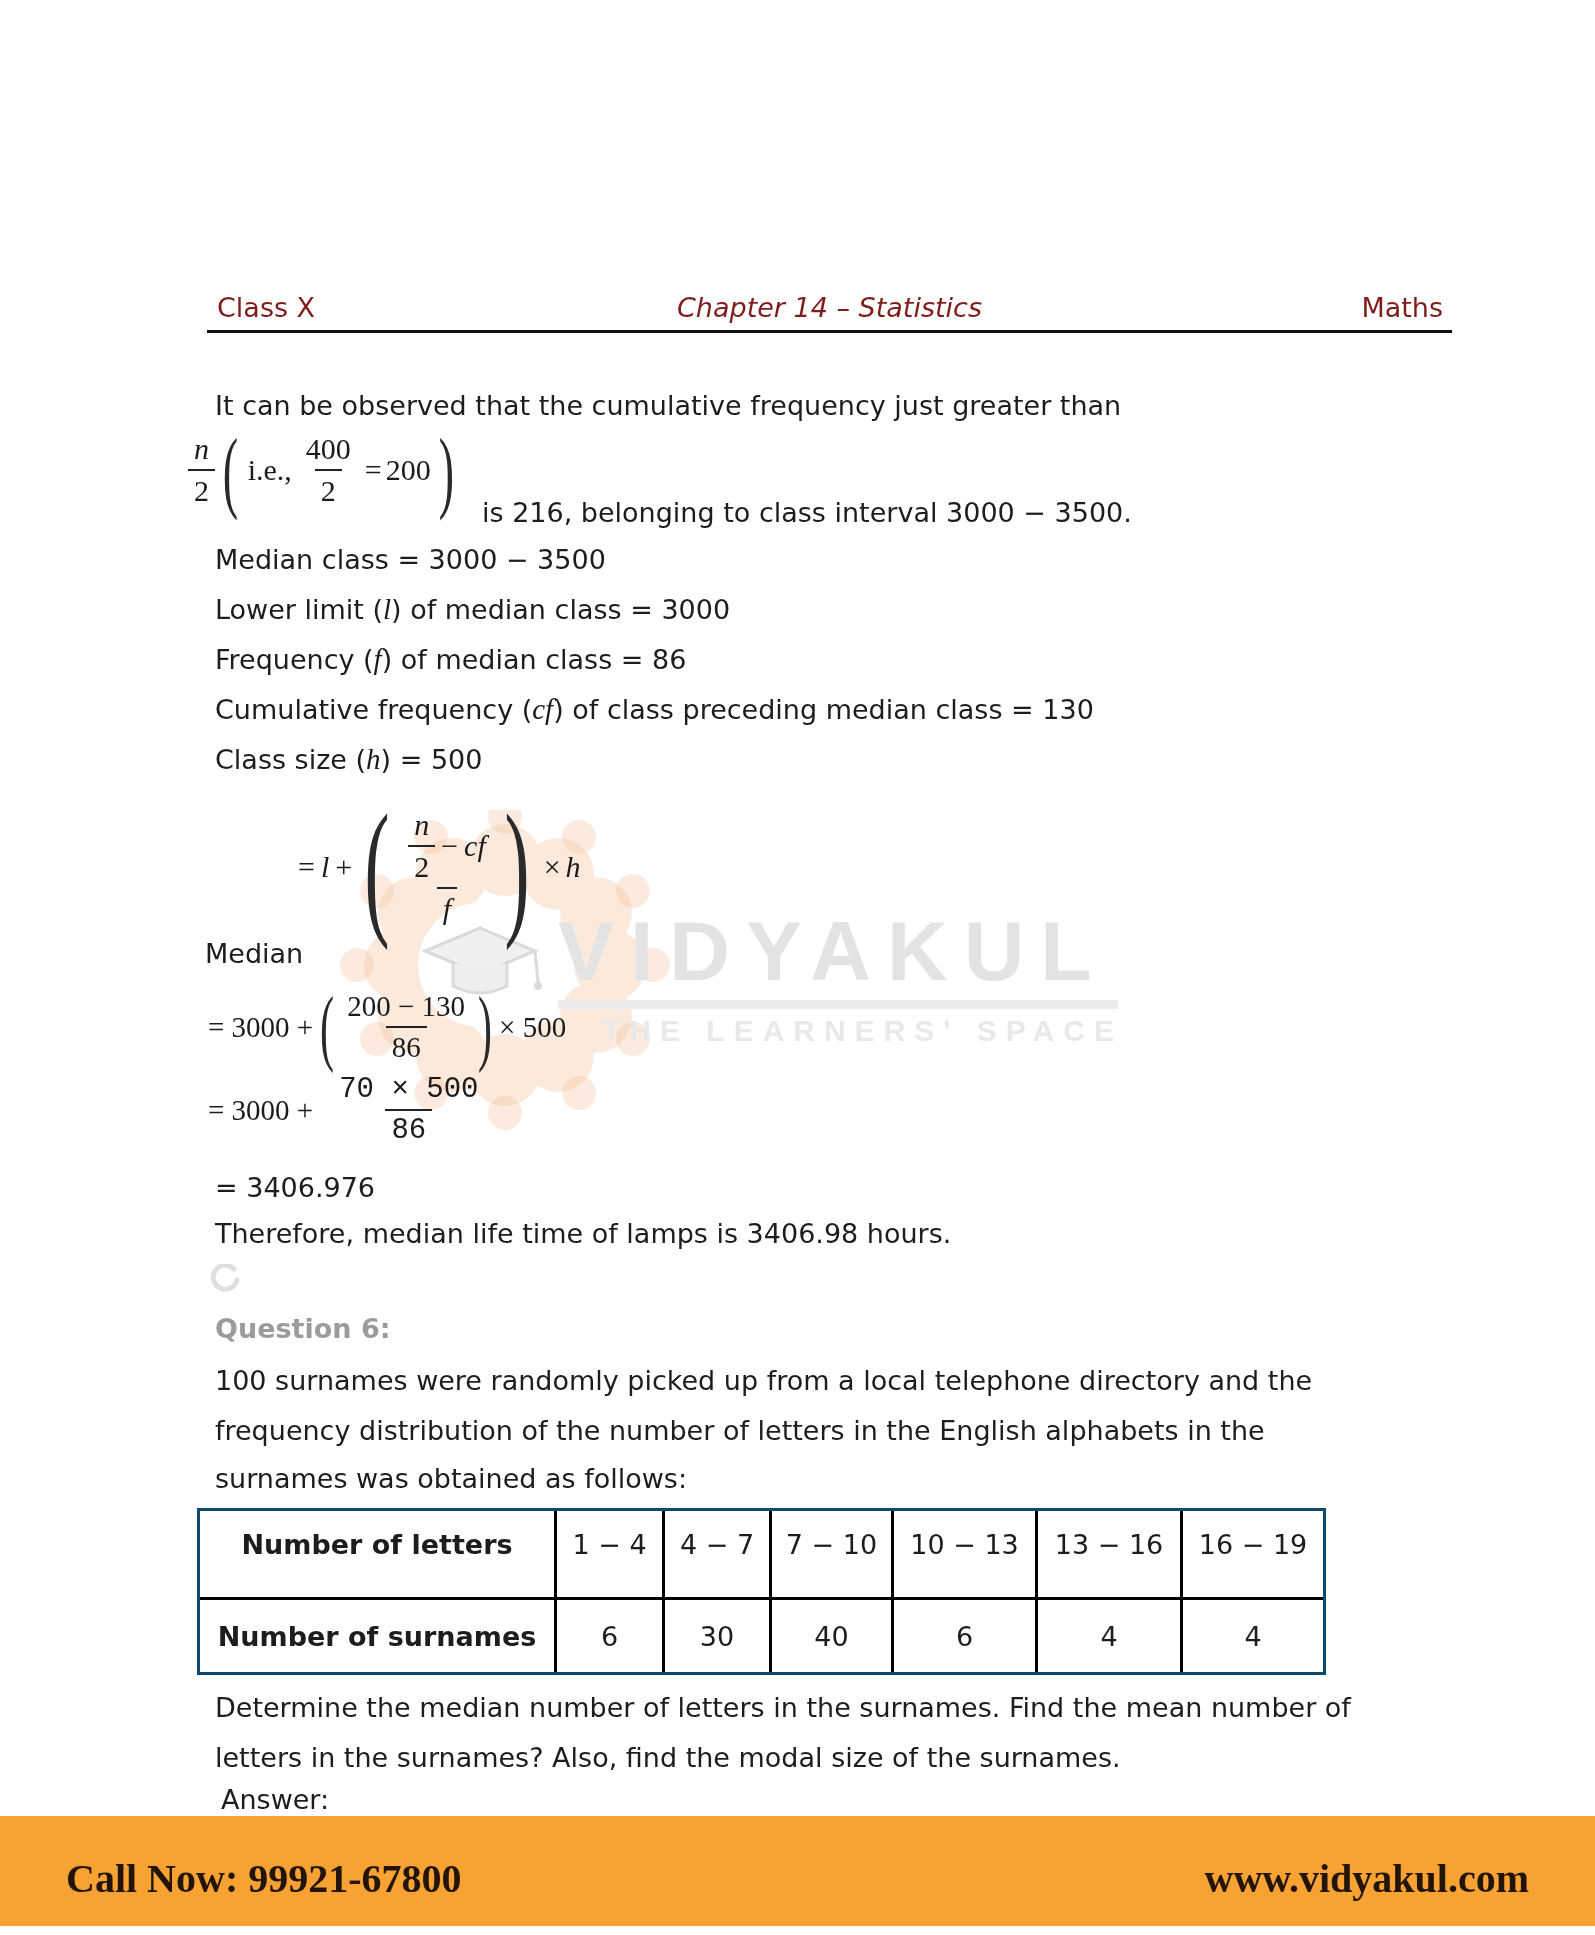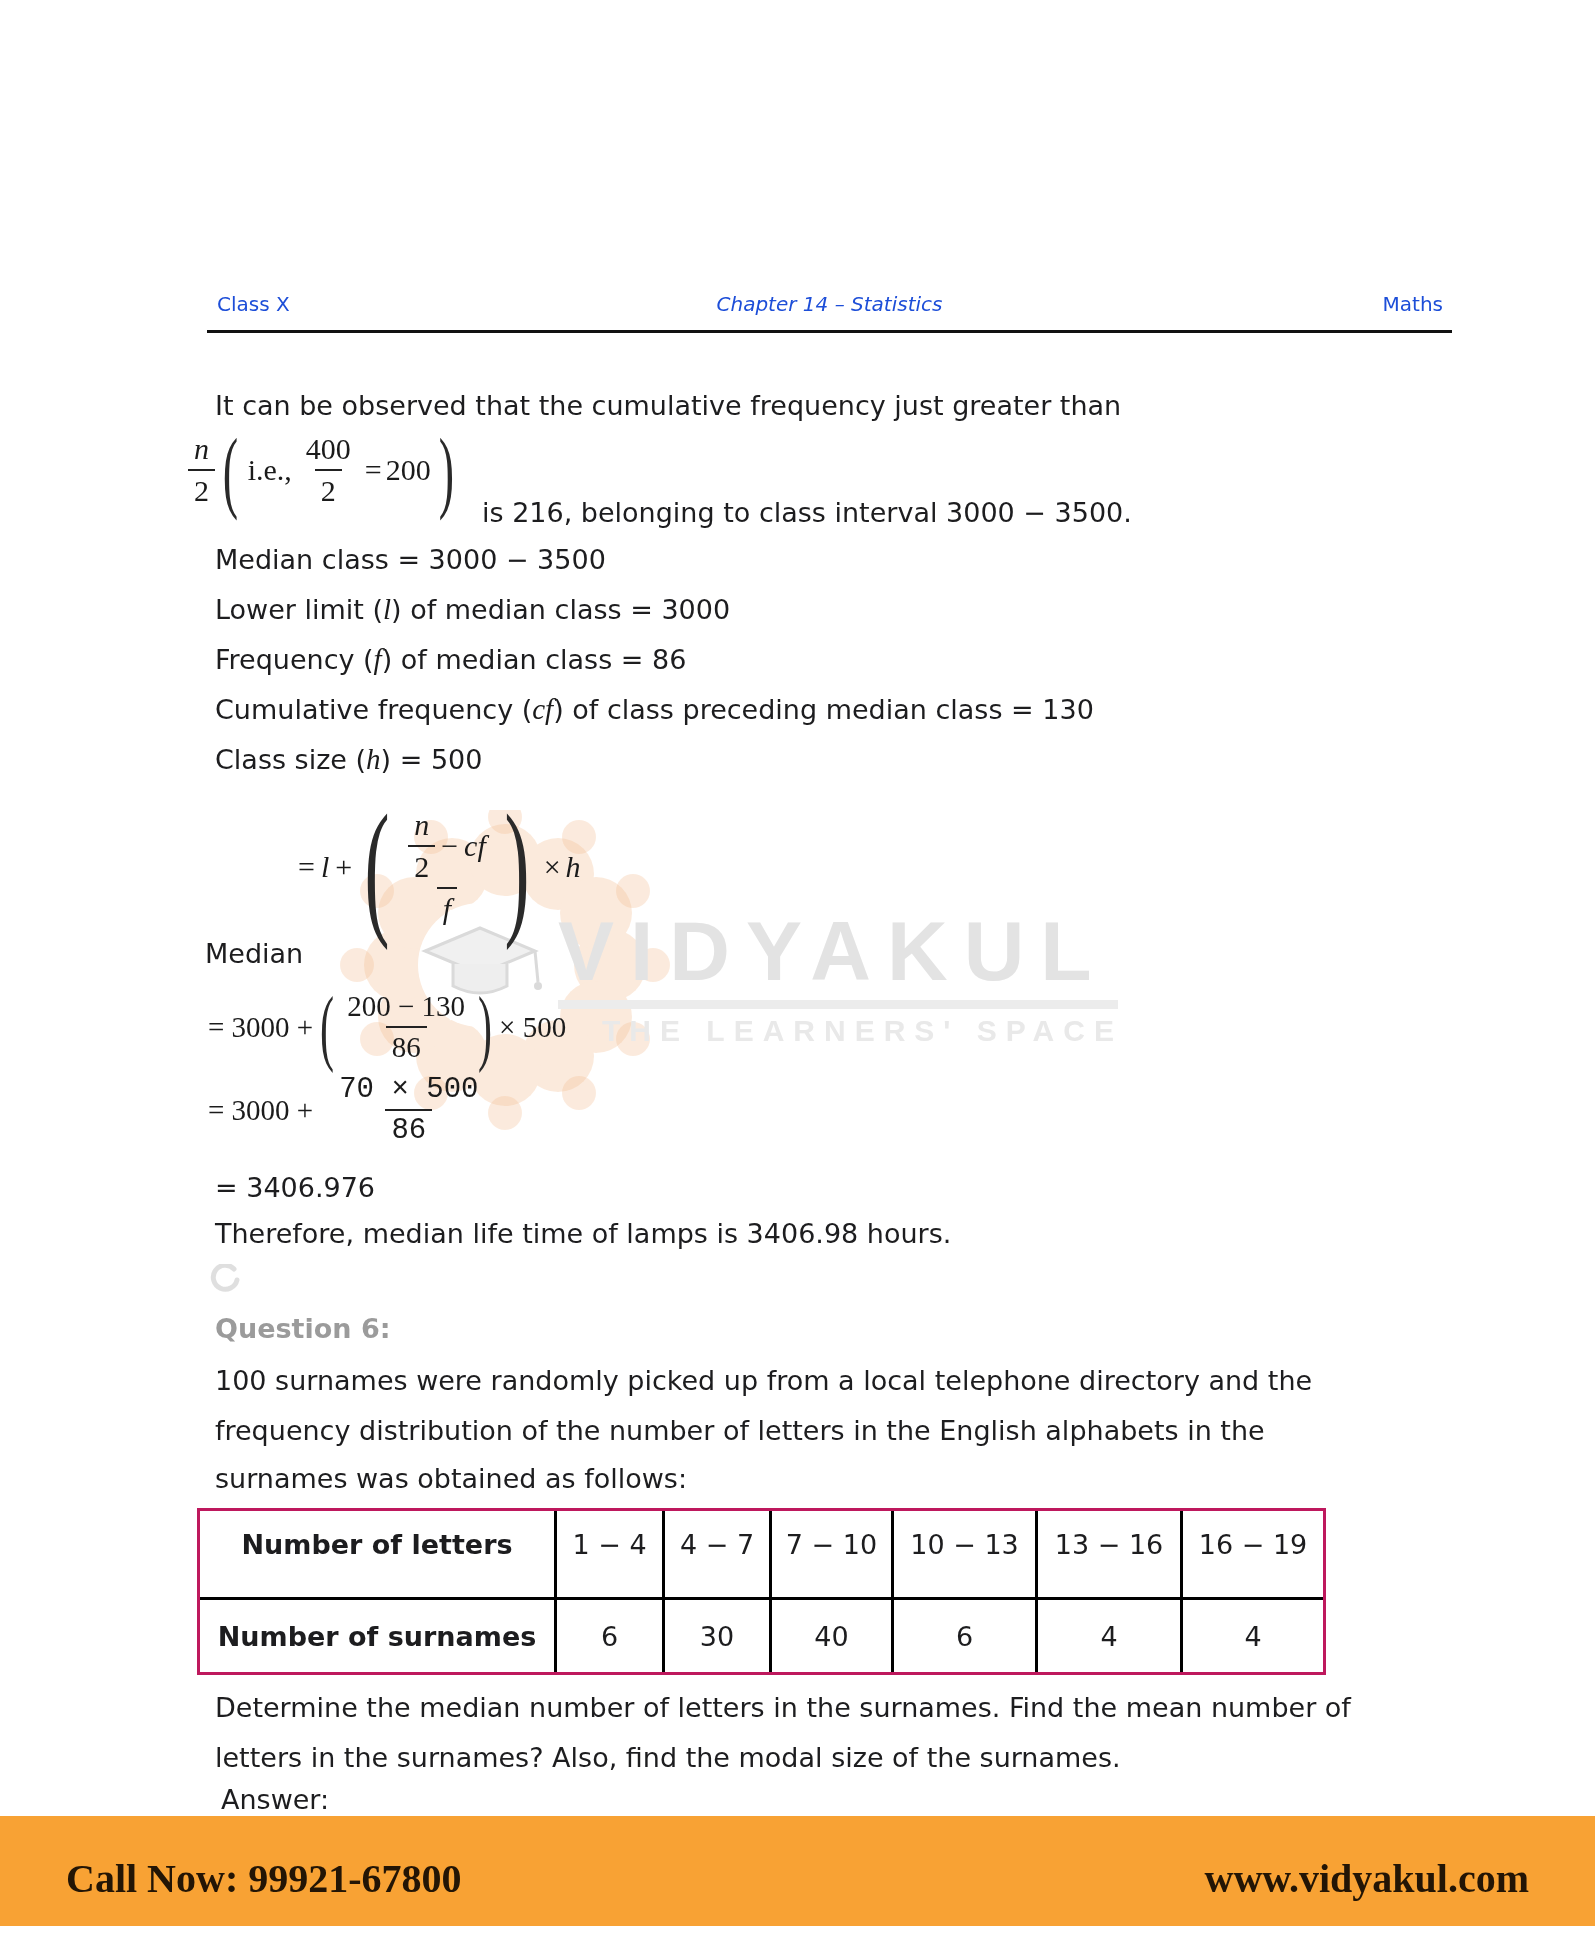--- a/index.html
+++ b/index.html
@@ -4,41 +4,41 @@
 <style>
   html,body { margin:0; padding:0; background:#fff; }
   .page {
     position:relative; width:1595px; height:1935px;
     background:#ffffff; overflow:hidden;
     font-family:"DejaVu Sans", sans-serif; color:#1d1d1f;
   }
   .abs { position:absolute; }
   .bodytext { font-size:27px; line-height:32px; white-space:nowrap; }
   
-  .hdr { font-size:20px; color:#1d4ed8; }
+  .hdr { font-size:27px; color:#7f1d1d; }
   .hdr-rule { background:#111; height:3px; }
   
   .math { font-family:"Liberation Serif","DejaVu Serif",serif; color:#1b1b1b; }
   .mi { font-style:italic; }
   .mrow { display:flex; align-items:center; }
   .frac { display:inline-flex; flex-direction:column; align-items:center; }
   .frac .fn { padding:0 6px 3px 6px; text-align:center; }
   .frac .fd { border-top:2px solid #222; padding:3px 6px 0 6px; text-align:center; }
   .paren { display:inline-block; font-family:"Liberation Serif",serif; font-weight:300;
            line-height:0.92; transform:scaleX(0.5); color:#2a2a2a; }
   .p92 { font-size:92px; }
   .p158 { font-size:150px; }
   .p84 { font-size:84px; }
   .fsz30 { font-size:30px; }
   .fsz29 { font-size:29px; }
   
   .qhead { font-size:27px; font-weight:bold; color:#9b9b9b; }
   
   .dtable { display:grid; grid-template-columns:354px 108px 107px 122px 144px 145px 143px;
-            grid-template-rows:86px 75px; border:3px solid #be185d; box-sizing:content-box; }
+            grid-template-rows:86px 75px; border:3px solid #0c4a6e; box-sizing:content-box; }
   .dtable .cell { border-left:3px solid #000; display:flex; justify-content:center;
                   font-size:27px; background:#fff; align-items:center; }
   .dtable .cell.first { border-left:none; }
   .dtable .cell.r1 { align-items:flex-start; padding-top:18px; }
   .dtable .cell.r2 { border-top:3px solid #000; }
   .dtable .b { font-weight:bold; }
   
   .wm-brand { font-family:"Liberation Sans","DejaVu Sans",sans-serif; font-weight:bold;
               font-size:84px; letter-spacing:16px; color:#e3e3e3; white-space:nowrap; }
   .wm-under { background:#ececec; }

